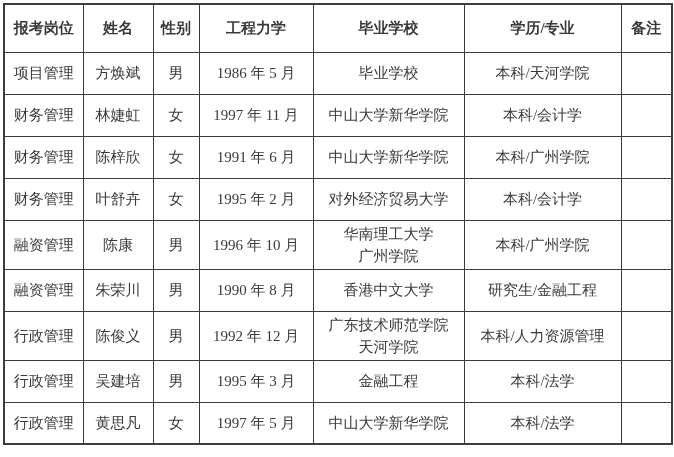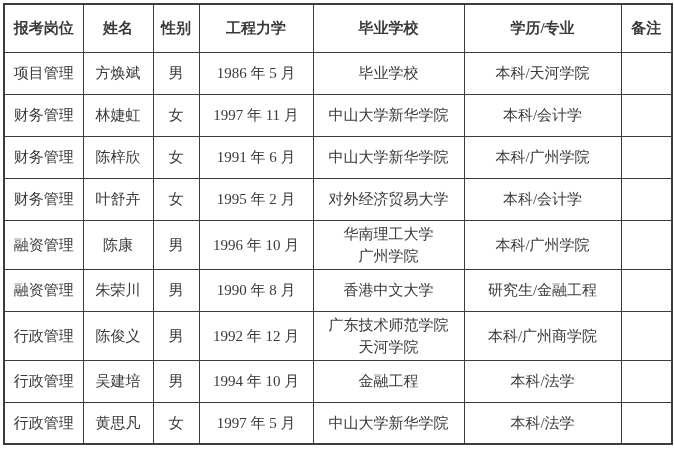--- a/index.html
+++ b/index.html
@@ -129,28 +129,28 @@
           <td>研究生/金融工程</td>
           <td></td>
         </tr>
         <tr>
           <td>行政管理</td>
           <td>陈俊义</td>
           <td>男</td>
           <td>1992 年 12 月</td>
           <td>广东技术师范学院
 天河学院</td>
-          <td>本科/广州商学院</td>
+          <td>本科/人力资源管理</td>
           <td></td>
         </tr>
         <tr>
           <td>行政管理</td>
           <td>吴建培</td>
           <td>男</td>
-          <td>1994 年 10 月</td>
+          <td>1995 年 3 月</td>
           <td>金融工程</td>
           <td>本科/法学</td>
           <td></td>
         </tr>
         <tr>
           <td>行政管理</td>
           <td>黄思凡</td>
           <td>女</td>
           <td>1997 年 5 月</td>
           <td>中山大学新华学院</td>

